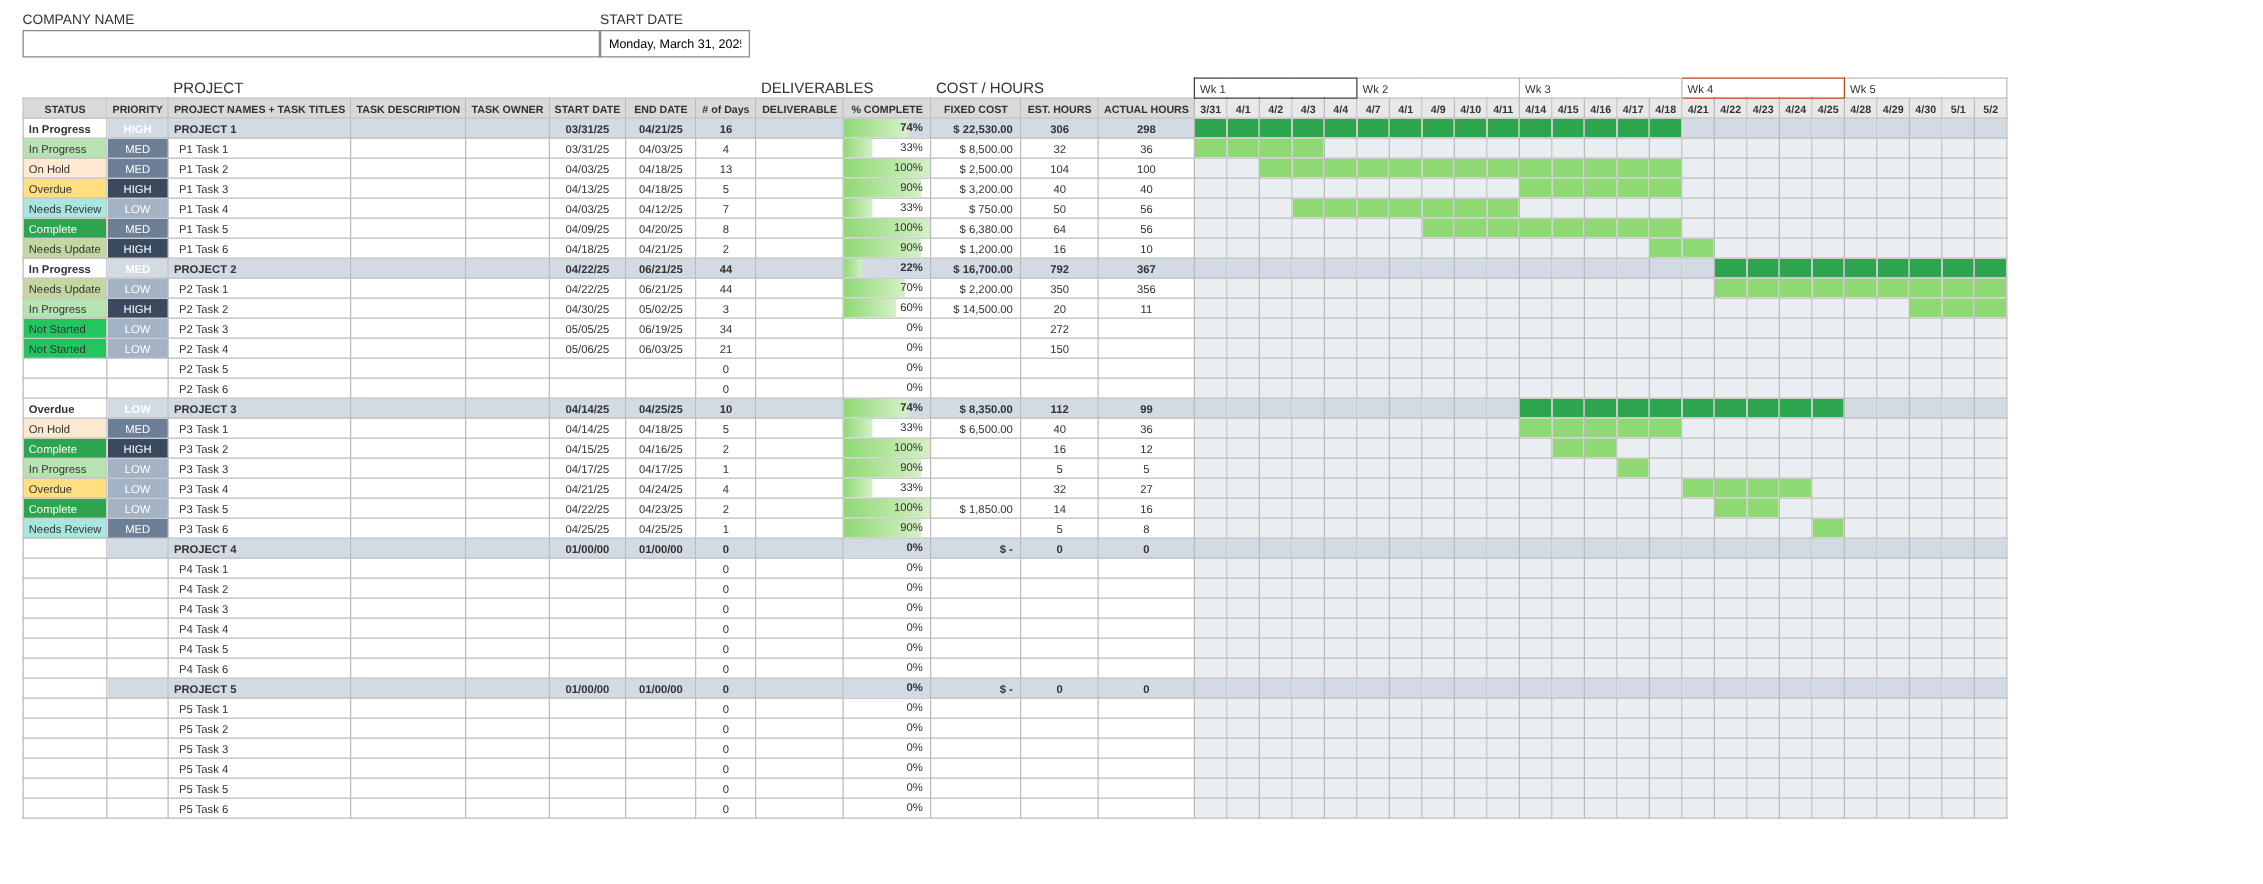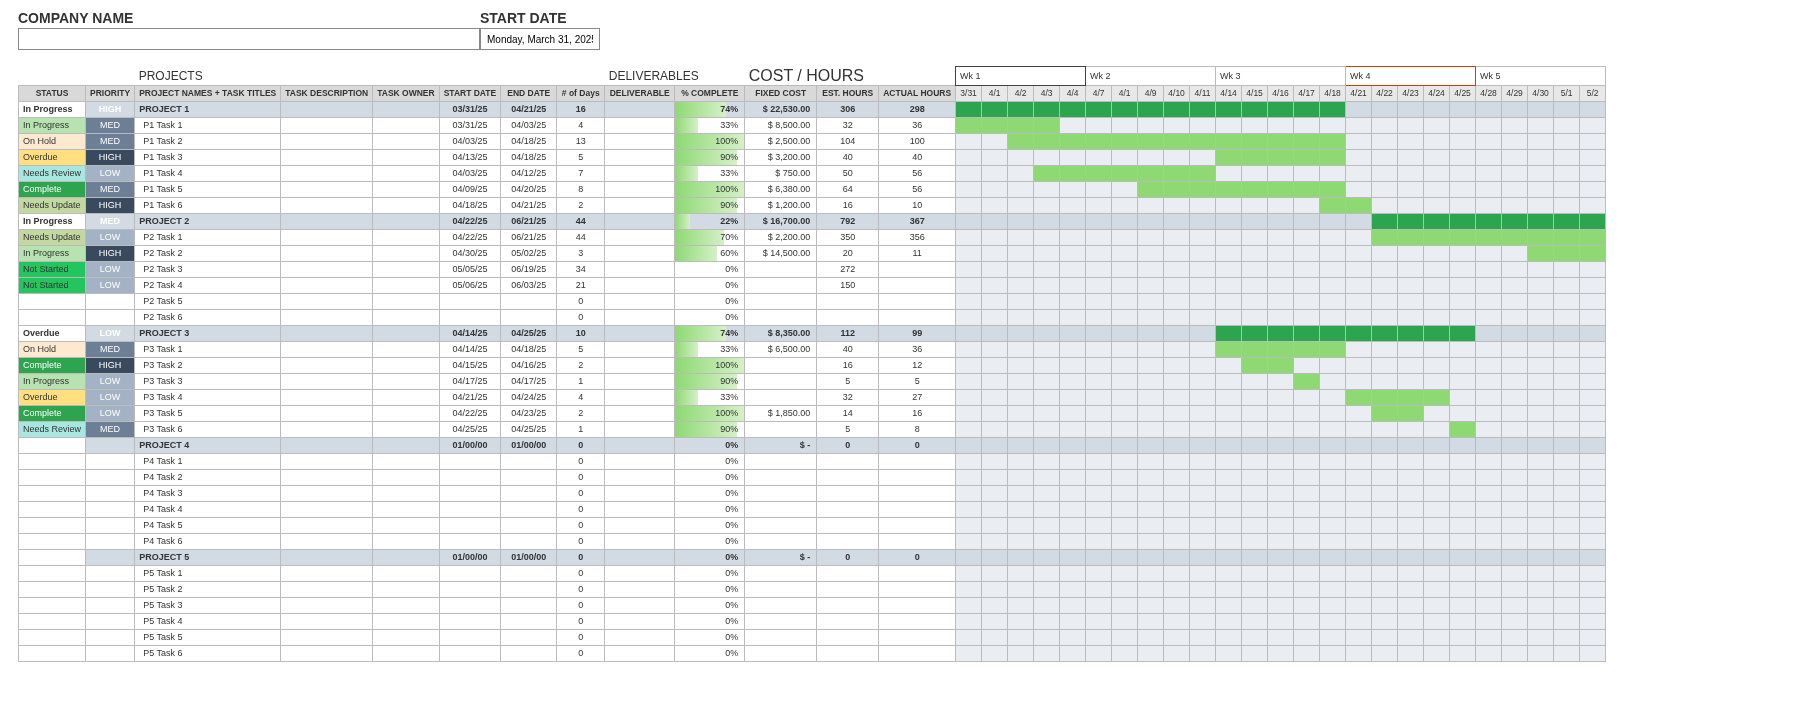--- a/index.html
+++ b/index.html
@@ -1,27 +1,27 @@
 <!DOCTYPE html>
 <html><head>
 <meta charset="utf-8">
 <style>
 html,body{margin:0;padding:0;font-family:Arial,Helvetica,sans-serif;background:#fff;color:#333;font-size:10px}
 .wrap{padding:10px 18px}
 .title{font-size:19px;font-weight:bold;letter-spacing:.5px;color:#555;margin:0 0 8px 0}
 .form-row{display:flex;gap:0;margin-bottom:16px}
-.f-label{font-size:14px;font-weight:bold;color:#333;margin-bottom:2px}
+.f-label{font-size:11px;font-weight:normal;color:#333;margin-bottom:2px}
 .f-company{display:flex;flex-direction:column;width:462px}
 .f-start{display:flex;flex-direction:column;width:120px}
 .f-company input,.f-start input{border:1px solid #888;height:22px;font-size:10px;padding:0 6px;box-sizing:border-box}
 .f-start input{text-align:center}
 table{border-collapse:collapse;table-layout:fixed}
 th,td{border:1px solid #bbb;height:15px;padding:0 4px;overflow:hidden;white-space:nowrap;text-overflow:clip;font-size:9px}
 th{background:#d9d9d9;font-weight:bold;text-align:center;font-size:8.5px;color:#333}
-th.sub{background:#e8e8e8;font-weight:normal}
+th.sub{background:#e8e8e8;font-weight:bold}
 .st-cell{font-size:9px}
 .pr-cell{text-align:center;color:#fff;font-size:9px}
 .bold-row td{font-weight:bold;background:#d2dae3}
 .bold-row .st-cell{background:inherit}
 .num{text-align:center}
 .cost{text-align:right;padding-right:6px}
 .pct-wrap{position:relative;height:100%;text-align:right;padding:0}
 .pct-bar{position:absolute;left:0;top:0;bottom:0;background:linear-gradient(to right,#8ed973,#d6f0c8)}
 .pct-txt{position:relative;padding-right:6px;line-height:15px}
 .g-cell{padding:0;background:#eaeef2}
@@ -95,24 +95,24 @@
         <col style="width:26px">
         <col style="width:26px">
         <col style="width:26px">
         <col style="width:26px">
         <col style="width:26px">
         <col style="width:26px">
       </colgroup>
       <thead>
         <tr style="border:none">
           <td colspan="2" style="border:none"></td>
-          <td style="border:none;font-size:12px">PROJECTS</td>
+          <td style="border:none;font-size:12px">PROJECT</td>
           <td colspan="5" style="border:none"></td>
           <td colspan="2" style="border:none;font-size:12px">DELIVERABLES</td>
-          <td colspan="3" style="border:none;font-size:16px">COST / HOURS</td>
+          <td colspan="3" style="border:none;font-size:12px">COST / HOURS</td>
           <td colspan="5" style="border:1px solid #404040;font-size:9px;padding-left:4px">Wk 1</td>
           <td colspan="5" style="border:1px solid #bbb;font-size:9px;padding-left:4px">Wk 2</td>
           <td colspan="5" style="border:1px solid #bbb;font-size:9px;padding-left:4px">Wk 3</td>
           <td colspan="5" style="border:1px solid #c2410c;font-size:9px;padding-left:4px">Wk 4</td>
           <td colspan="5" style="border:1px solid #bbb;font-size:9px;padding-left:4px">Wk 5</td>
         </tr>
         <tr>
           <th>STATUS</th>
           <th>PRIORITY</th>
           <th>PROJECT NAMES + TASK TITLES</th>

